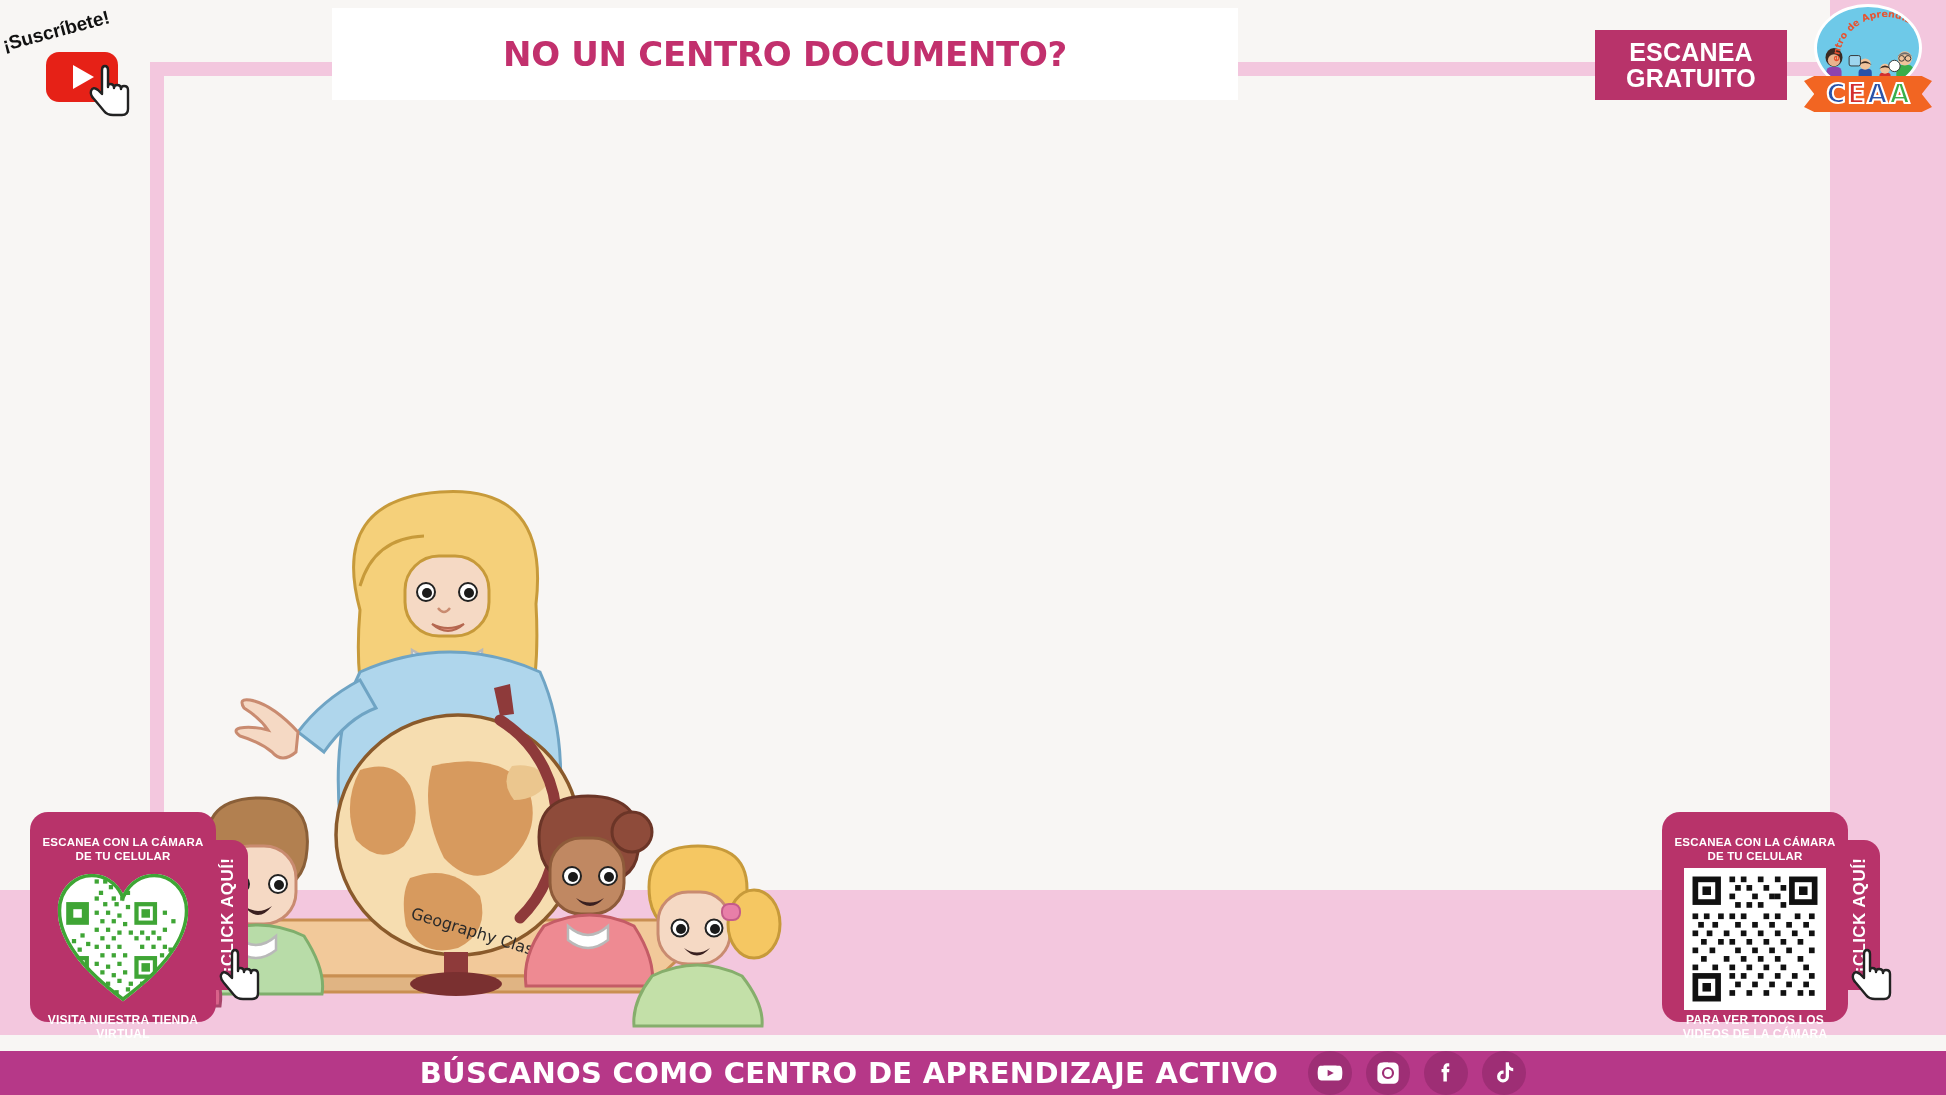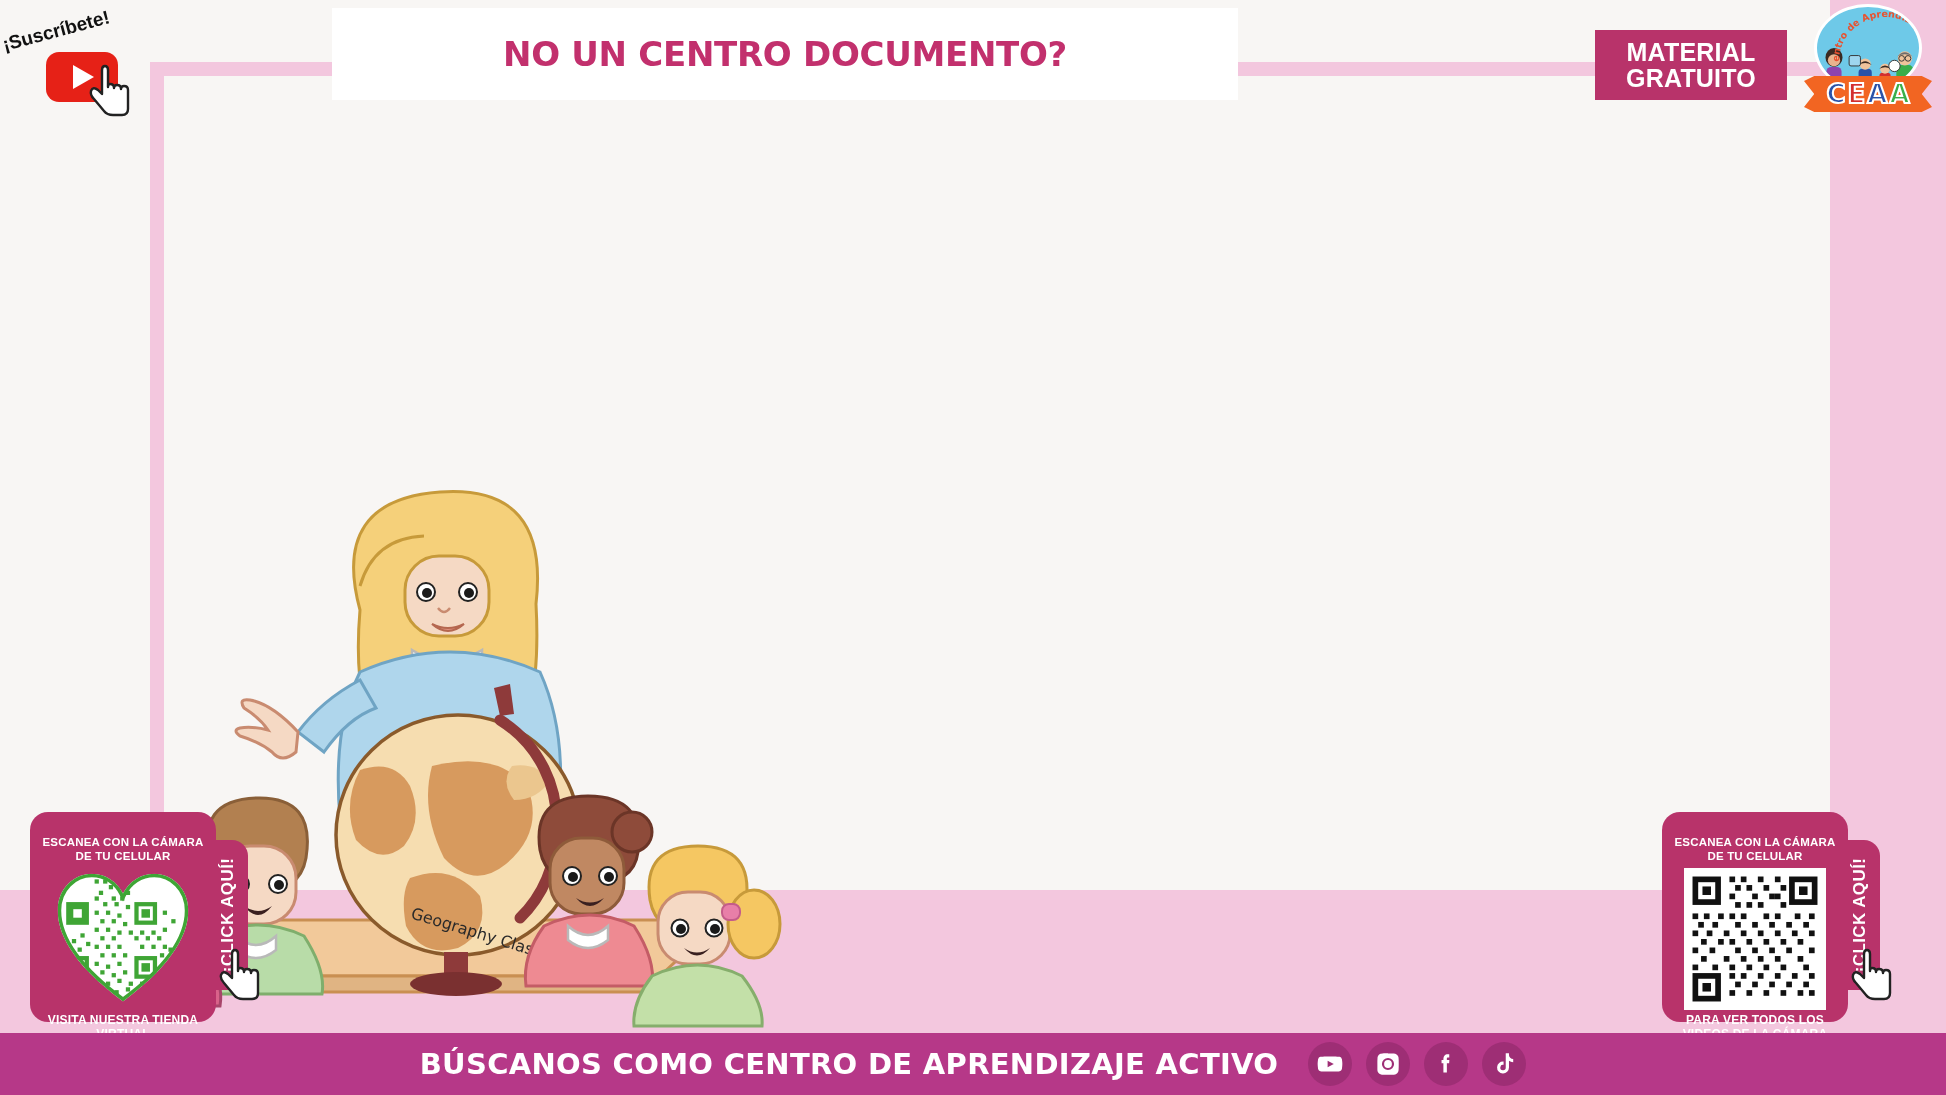--- a/index.html
+++ b/index.html
@@ -109,21 +109,21 @@
   }
   .click-tab span{
     transform:rotate(-90deg);white-space:nowrap;
     color:#fff;font-weight:bold;font-size:17px;letter-spacing:.4px;
   }
   .click-left{left:208px;top:840px;}
   .click-right{left:1840px;top:840px;}
 
   
   .footer{
-    position:absolute;left:0;bottom:0;width:1946px;height:62px;background:#B63888;
+    position:absolute;left:0;bottom:0;width:1946px;height:44px;background:#B63888;
     z-index:40;display:flex;align-items:center;justify-content:center;gap:22px;
   }
   .footer-text{
     font-family:"DejaVu Sans", sans-serif;
     color:#fff;font-weight:bold;font-size:29px;letter-spacing:.3px;
   }
   .social{display:flex;align-items:center;gap:14px;margin-left:8px;}
   .soc{
     width:44px;height:44px;border-radius:50%;background:#9E2E75;
     display:flex;align-items:center;justify-content:center;
@@ -150,21 +150,21 @@
   </div>
 </div>
 
 <div class="title-banner">
   <div class="title-text">
     <div>NO UN CENTRO DOCUMENTO?</div>
   </div>
 </div>
 
 <div class="badge-material">
-  <span>MATERIAL</span>
+  <span>ESCANEA</span>
   <span>GRATUITO</span>
 </div>
 
 <div class="logo-ceaa">
   <div class="logo-circle">
     <svg class="logo-fam" viewBox="0 0 108 48">
       <ellipse cx="18" cy="16" rx="9" ry="10" fill="#3A2A22"></ellipse>
       <circle cx="18" cy="19" r="6.5" fill="#E8B48E"></circle>
       <rect x="10" y="26" width="16" height="22" rx="5" fill="#8E44AD"></rect>
       <rect x="44" y="28" width="14" height="20" rx="4" fill="#2B52A8"></rect>

